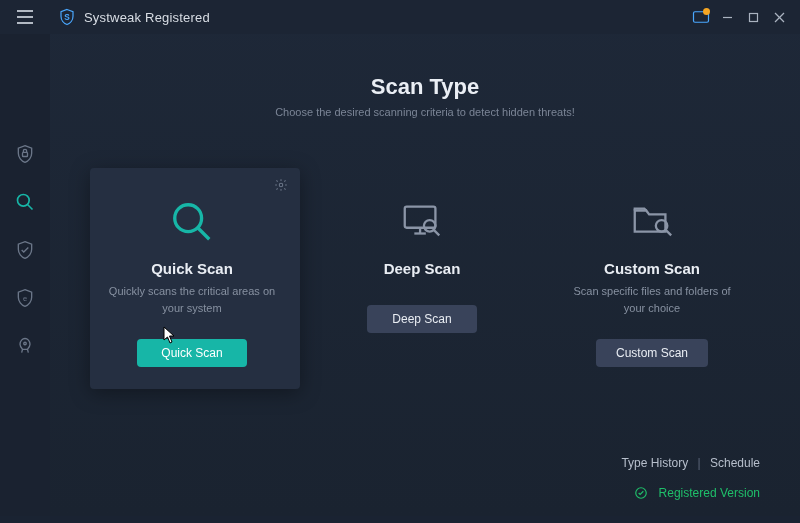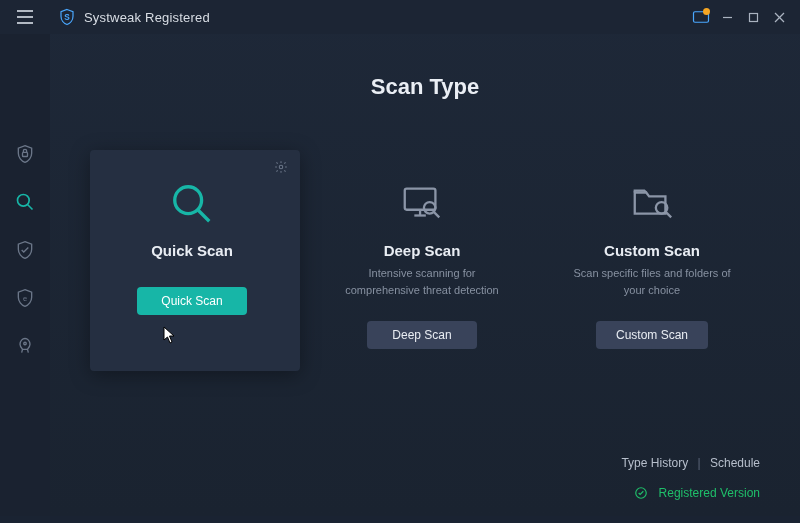--- a/index.html
+++ b/index.html
@@ -115,51 +115,52 @@
         <svg width="20" height="20" viewBox="0 0 24 24" fill="none" stroke="currentColor" stroke-width="1.6">
             <path d="M12 3 C15 3 18 6 18 10 C18 13 15 16 15 16 L9 16 C9 16 6 13 6 10 C6 6 9 3 12 3 Z"></path>
             <path d="M9 16 L8 20 M15 16 L16 20"></path>
             <circle cx="12" cy="9" r="1.5"></circle>
           </svg>
       </div>
     </div>
 
     <div class="main">
       <h1 class="heading">Scan Type</h1>
+      <p class="subheading">Choose the desired scanning criteria to detect hidden threats!</p>
 
       <div class="cards">
         <div class="card selected">
           <span class="gear">
             <svg width="14" height="14" viewBox="0 0 24 24" fill="none" stroke="currentColor" stroke-width="1.8">
                 <circle cx="12" cy="12" r="3"></circle>
                 <path d="M12 2v3M12 19v3M4.2 4.2l2.1 2.1M17.7 17.7l2.1 2.1M2 12h3M19 12h3M4.2 19.8l2.1-2.1M17.7 6.3l2.1-2.1"></path>
               </svg>
           </span>
           <div class="card-icon">
             <svg width="46" height="46" viewBox="0 0 48 48" fill="none" stroke="#17b6a7" stroke-width="3.5">
                 <circle cx="20" cy="20" r="14"></circle>
                 <line x1="30" y1="30" x2="42" y2="42"></line>
               </svg>
           </div>
           <div class="card-title">Quick Scan</div>
+          <div class="card-desc">Quickly scans the critical areas on your system</div>
           <button class="card-btn btn-primary">Quick Scan</button>
         </div>
 
         <div class="card">
           <div class="card-icon">
             <svg width="46" height="46" viewBox="0 0 48 48" fill="none" stroke="#8b95a7" stroke-width="2.4">
                 <rect x="6" y="8" width="32" height="22" rx="2"></rect>
                 <line x1="16" y1="36" x2="28" y2="36"></line>
                 <line x1="22" y1="30" x2="22" y2="36"></line>
                 <circle cx="32" cy="28" r="6"></circle>
                 <line x1="36" y1="32" x2="42" y2="38"></line>
               </svg>
           </div>
           <div class="card-title">Deep Scan</div>
-          <div class="card-desc">Intensive scanning for comprehensive threat detection</div>
           <button class="card-btn btn-secondary">Deep Scan</button>
         </div>
 
         <div class="card">
           <div class="card-icon">
             <svg width="46" height="46" viewBox="0 0 48 48" fill="none" stroke="#8b95a7" stroke-width="2.4">
                 <path d="M6 12 h12 l3 4 h17 v18 H6 Z"></path>
                 <path d="M6 12 v-2 h10 l2 2"></path>
                 <circle cx="34" cy="28" r="6"></circle>
                 <line x1="38" y1="32" x2="44" y2="38"></line>

